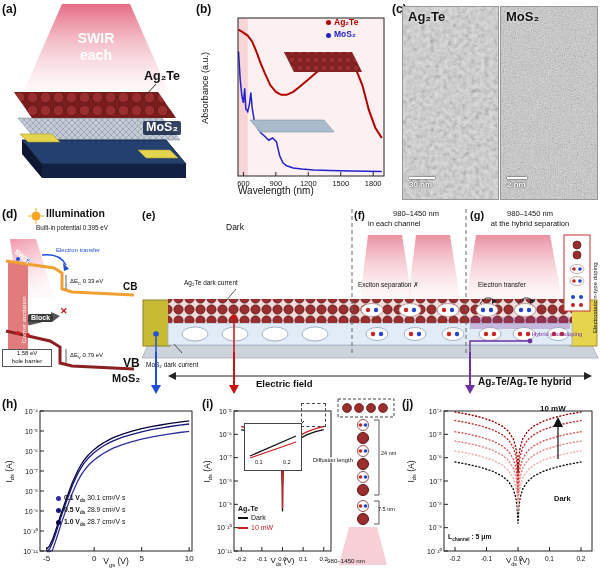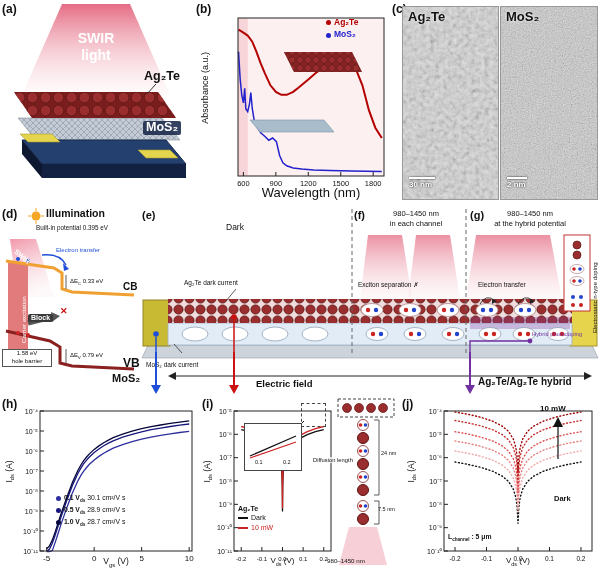--- a/index.html
+++ b/index.html
@@ -44,21 +44,21 @@
       <polygon points="42,164 186,164 186,178 42,178" fill="#122142"></polygon>
       <polygon points="22,140 42,164 42,178 22,154" fill="#0d1830"></polygon>
       <polygon points="20,134 52,134 60,142 28,142" fill="#e4d44e" stroke="#a89a30" stroke-width="0.6"></polygon>
       <polygon points="138,150 170,150 178,158 146,158" fill="#e4d44e" stroke="#a89a30" stroke-width="0.6"></polygon>
       <polygon points="14,92 158,92 176,118 32,118" fill="#7a1d1d"></polygon>
       <polygon points="14,92 158,92 176,118 32,118" fill="url(#sphA)"></polygon>
       <line x1="156" y1="84" x2="147" y2="94" stroke="#333" stroke-width="1"></line>
     </svg>
     <div class="tag" style="left:2px;top:2px">(a)</div>
     <div class="t" style="left:42px;top:31px;width:108px;text-align:center;color:#fff;font-weight:bold;font-size:14px">SWIR</div>
-    <div class="t" style="left:42px;top:48px;width:108px;text-align:center;color:#fff;font-weight:bold;font-size:14px">light</div>
+    <div class="t" style="left:42px;top:48px;width:108px;text-align:center;color:#fff;font-weight:bold;font-size:14px">each</div>
     <div class="t" style="left:144px;top:70px;font-weight:bold;font-size:12.5px">Ag₂Te</div>
     <div class="t chip" style="left:143px;top:121px;font-weight:bold;font-size:12.5px;color:#fff">MoS₂</div>
   </div>
 
   <div class="panel" id="panel-b" style="left:192px;top:0;width:200px;height:205px">
     <div class="chart" style="width:200px;height:205px"><svg width="200" height="205">
           <rect x="46" y="10" width="146" height="158" fill="#fdf0f1"></rect>
           <rect x="46" y="10" width="9.733333333333334" height="158" fill="#f7d4d8"></rect>
           <path d="M46.5,21.7L51.4,24.6L55.7,27.6L60.1,33.4L64.4,43.6L68.7,55.4L73.0,65.6L78.4,77.3L83.9,83.9L89.3,86.8L94.7,86.8L101.2,83.9L107.6,78.8L116.3,71.4L124.9,64.1L133.6,57.5L142.3,53.2L150.9,51.0L157.4,53.2L163.9,61.2L170.4,77.3L176.9,102.2L183.3,119.7L189.8,130.0" fill="none" stroke="#b40000" stroke-width="2"></path>
           <path d="M46.5,43.6L48.2,71.4L49.8,87.5L51.4,94.9L52.7,80.2L53.8,100.7L55.7,103.6L57.4,96.3L58.8,84.6L60.3,100.7L62.2,112.4L65.5,119.7L68.7,124.8L73.0,128.5L76.8,132.2L80.6,130.0L84.4,133.6L87.6,147.5L90.9,154.8L94.7,157.8L101.2,160.0L109.8,161.0L121.7,161.9L137.9,162.4L159.6,163.0L189.8,163.6" fill="none" stroke="#2222cc" stroke-width="1.5"></path>
@@ -82,21 +82,21 @@
       </defs>
       <polygon points="92,52 160,52 170,72 102,72" fill="#8a2424"></polygon>
       <polygon points="92,52 160,52 170,72 102,72" fill="url(#sphB)"></polygon>
       <polygon points="58,120 132,120 142,132 68,132" fill="#a8bccb" stroke="#7e95a8" stroke-width="0.6"></polygon>
     </svg>
     <div class="tag" style="left:4px;top:2px">(b)</div>
     <div class="t" style="left:134px;top:16px;font-size:8.5px;font-weight:bold">
       <div class="lgrow"><span class="dot" style="background:#b40000"></span><span style="color:#b40000">Ag₂Te</span></div>
       <div class="lgrow"><span class="dot" style="background:#2222cc"></span><span style="color:#2222cc">MoS₂</span></div>
     </div>
-    <div class="t" style="left:46px;top:186px;width:146px;text-align:center;font-size:13px">Wavelength (nm)</div>
+    <div class="t" style="left:46px;top:186px;width:146px;font-size:10px">Wavelength (nm)</div>
     <div class="t" style="left:-71px;top:83px;width:170px;text-align:center;font-size:9px;transform:rotate(-90deg)">Absorbance (a.u.)</div>
   </div>
 
   <div class="panel" id="panel-c" style="left:392px;top:0;width:208px;height:205px">
     <div class="tag" style="left:0;top:2px">(c)</div>
     <div style="position:absolute;left:10px;top:6px;width:95px;height:192px;overflow:hidden;border:1px solid #999">
       <svg width="95" height="192">
         <defs>
           <filter id="fTemA">
               <feTurbulence type="fractalNoise" baseFrequency="0.22" numOctaves="4" seed="7"></feTurbulence>
@@ -264,24 +264,24 @@
         <circle cx="440" cy="76" r="1.8" fill="#2244cc"></circle>
       <circle cx="433" cy="92" r="2" fill="#2244cc"></circle>
         <circle cx="441" cy="92" r="2" fill="#2244cc"></circle>
       <circle cx="433" cy="100" r="2" fill="#cc2222"></circle>
         <circle cx="441" cy="100" r="2" fill="#cc2222"></circle>
     </svg>
     <div class="tag" style="left:2px;top:4px;font-size:11px">(e)</div>
     <div class="t" style="left:86px;top:18px;font-size:8.5px">Dark</div>
     <div class="tag" style="left:214px;top:4px;font-size:11px">(f)</div>
     <div class="t" style="left:228px;top:5px;width:96px;text-align:center;font-size:7.5px">980–1450 nm</div>
-    <div class="t" style="left:228px;top:15px;width:96px;text-align:center;font-size:7.5px">in each channel</div>
+    <div class="t" style="left:228px;top:15px;width:96px;font-size:7.5px">in each channel</div>
     <div class="tag" style="left:330px;top:4px;font-size:11px">(g)</div>
     <div class="t" style="left:340px;top:5px;width:100px;text-align:center;font-size:7.5px">980–1450 nm</div>
-    <div class="t" style="left:340px;top:15px;width:100px;text-align:center;font-size:7.5px">at the hybrid potential</div>
+    <div class="t" style="left:340px;top:15px;width:100px;text-align:center;font-size:7.5px">at the hybrid separation</div>
     <div class="t" style="left:44px;top:74px;font-size:6.5px">Ag₂Te dark current</div>
     <div class="t" style="left:218px;top:76px;font-size:6.5px">Exciton separation ✗</div>
     <div class="t" style="left:338px;top:76px;font-size:6.5px">Electron transfer</div>
     <div class="t" style="left:6px;top:156px;font-size:6.5px">MoS₂ dark current</div>
     <div class="t" style="left:392px;top:126px;font-size:5.8px;color:#7030a0">Hybrid photodoping</div>
     <div class="t vtext" style="left:452px;top:128px;font-size:6px">Electrostatic n-type doping</div>
   </div>
 
   <div class="t" style="left:112px;top:373px;font-weight:bold;font-size:11px">MoS₂</div>
   <svg style="position:absolute;left:150px;top:352px" width="12" height="42">

